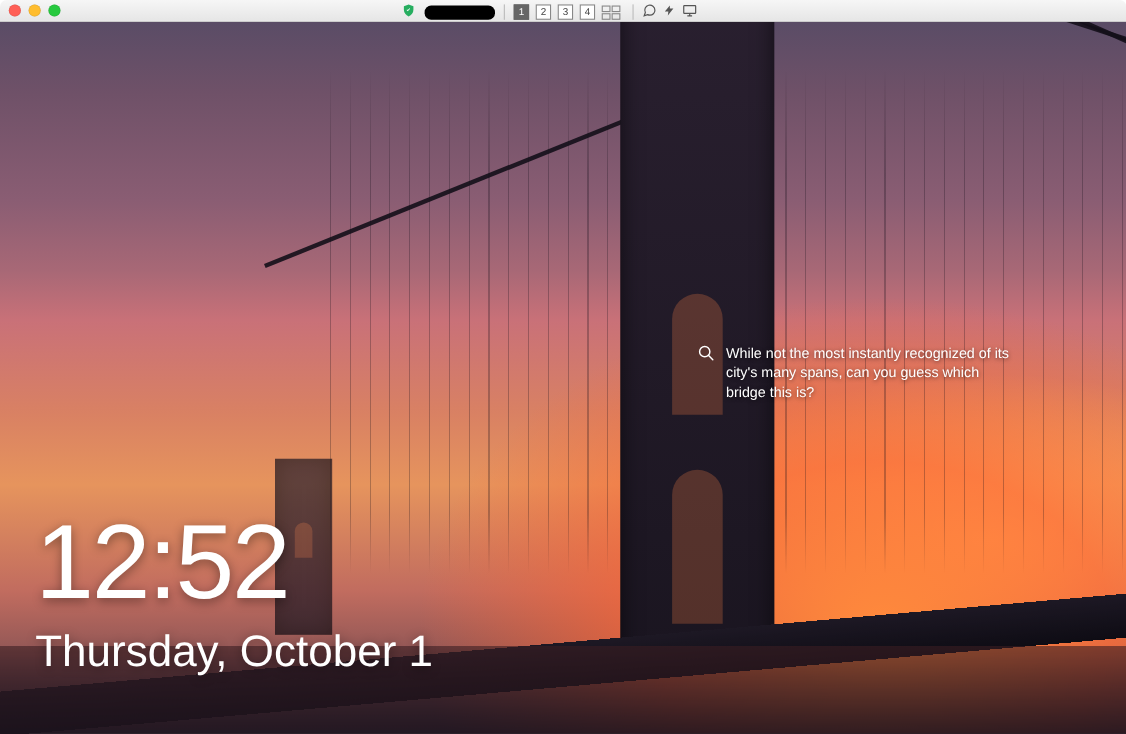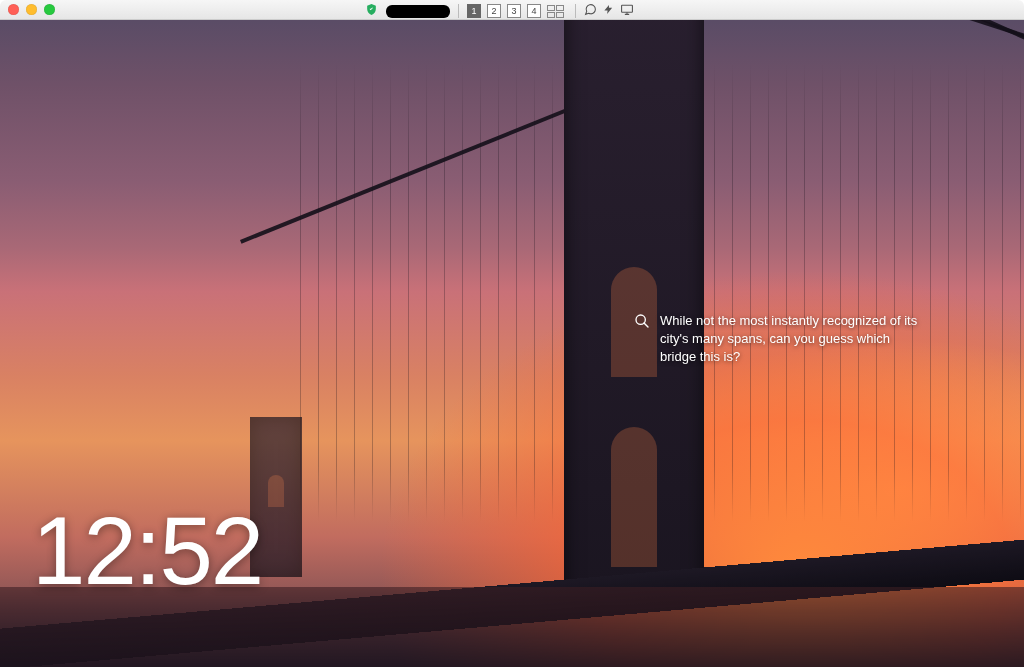--- a/index.html
+++ b/index.html
@@ -123,21 +123,21 @@
         rgba(20,15,25,0.5) 0 1px, transparent 1px 18px);
       mask-image: linear-gradient(180deg, transparent 0 8%, #000 25% 80%, transparent 90%);
       -webkit-mask-image: linear-gradient(180deg, transparent 0 8%, #000 25% 80%, transparent 90%);
       opacity:0.55;
     }
 
     
     .clock-block {
       position: absolute;
       left: 32px;
-      bottom: 68px;
+      bottom: 52px;
       color: #fff;
       text-shadow: 0 2px 10px rgba(0,0,0,0.4);
     }
     .clock-time {
       font-weight: 200;
       font-size: 96px;
       line-height: 1;
       letter-spacing: -2px;
     }
     .clock-date {
@@ -229,14 +229,15 @@
       <svg viewBox="0 0 24 24" fill="none" stroke-width="2" stroke-linecap="round">
           <circle cx="10" cy="10" r="7"></circle>
           <line x1="21" y1="21" x2="15" y2="15"></line>
         </svg>
     </span>
     <span>While not the most instantly recognized of its city's many spans, can you guess which bridge this is?</span>
   </div>
 
   <div class="clock-block">
     <div class="clock-time">12:52</div>
+    <div class="clock-date">Thursday, October 1</div>
   </div>
 </div>
 
 </body></html>

